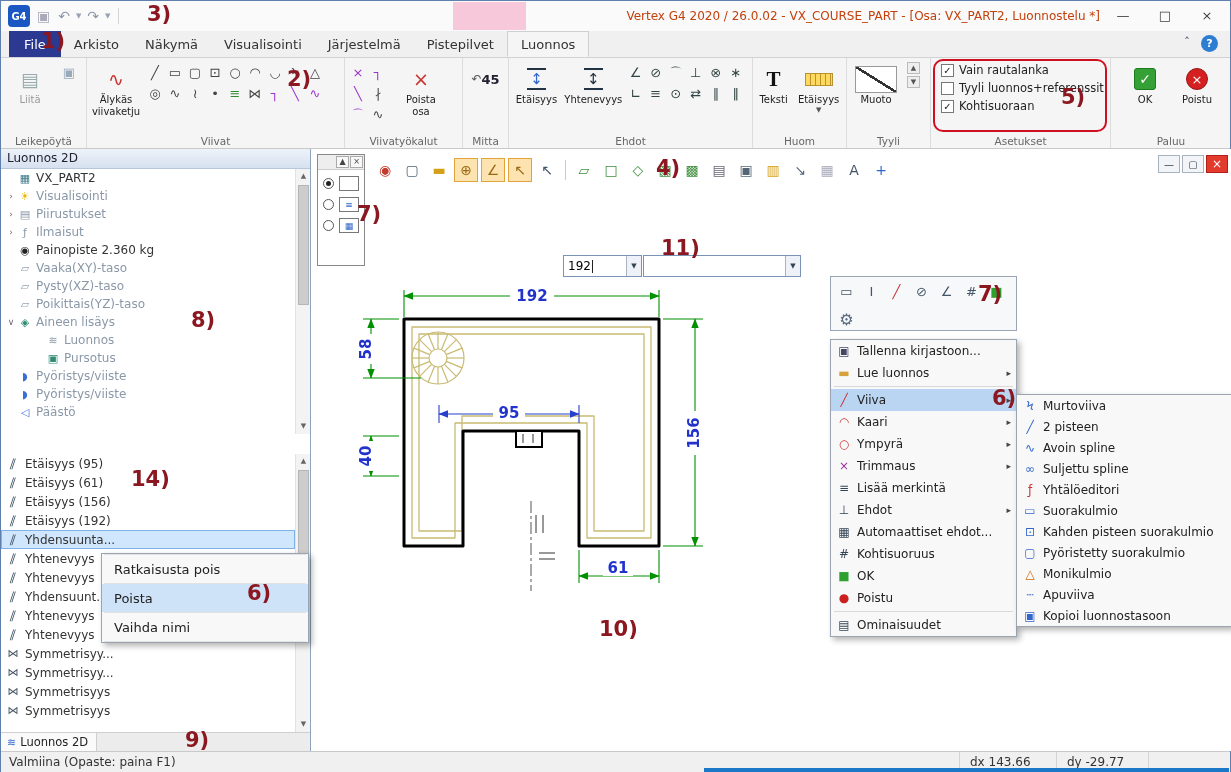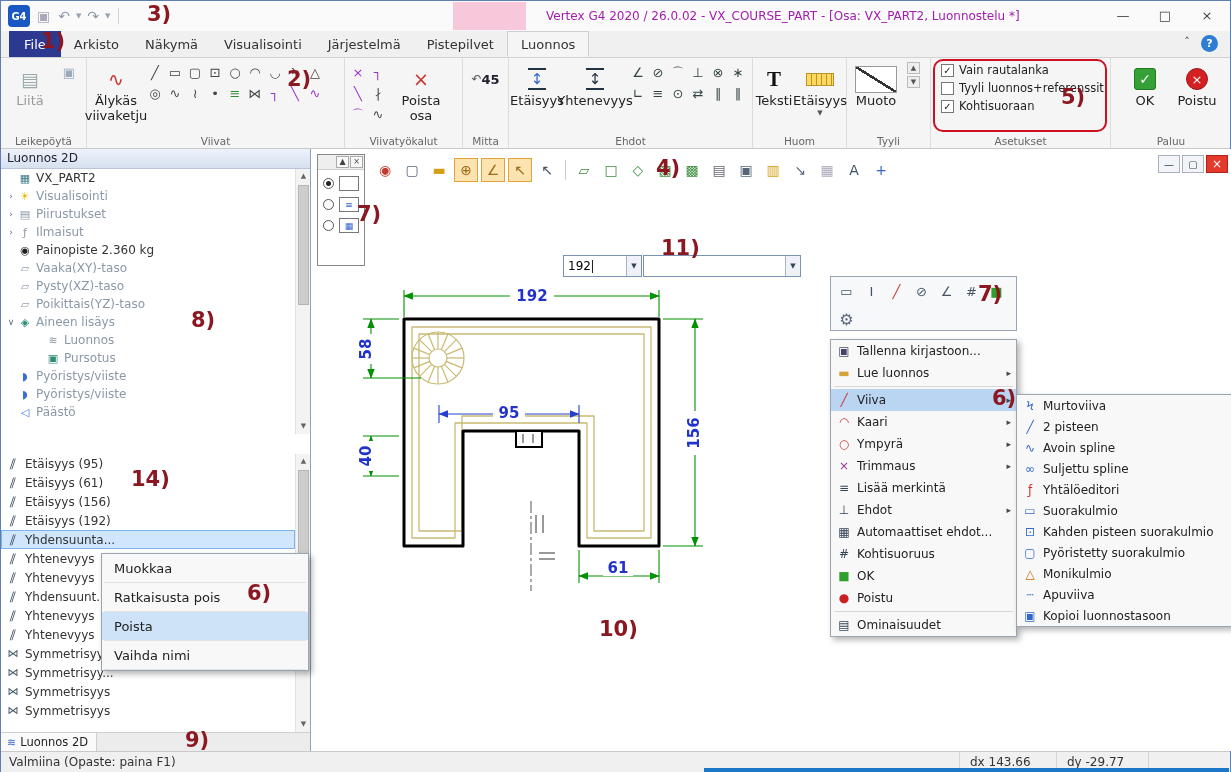--- a/index.html
+++ b/index.html
@@ -8,40 +8,40 @@
 #app{position:absolute;inset:0;border:1px solid #5f7fae;background:#fff;}
 
 
 .titlebar{position:absolute;left:0;top:0;right:0;height:30px;background:#fafafa;display:flex;align-items:center;}
 .logo{width:22px;height:22px;background:#1a57c2;color:#fff;border-radius:4px;font-size:10px;font-weight:bold;display:flex;align-items:center;justify-content:center;margin:0 5px 0 7px;}
 .qat{display:flex;align-items:center;gap:4px;color:#8a97a8;font-size:14px;}
 .qat .qi{padding:0 2px;}
 .qat .dd{font-size:7px;color:#98a3b2;}
 .qsep{width:1px;height:16px;background:#d5d5d5;margin:0 4px;}
 .pinkblock{position:absolute;left:452px;top:1px;width:73px;height:28px;background:#f7c7da;}
-.title{position:absolute;left:545px;right:130px;top:8px;text-align:left;font-size:12px;color:#a21caf;white-space:nowrap;overflow:hidden;}
+.title{position:absolute;left:545px;right:130px;top:8px;text-align:right;font-size:12px;color:#c2410c;white-space:nowrap;overflow:hidden;}
 .wbtns{position:absolute;right:2px;top:0;display:flex;}
 .wbtn{width:42px;height:29px;display:flex;align-items:center;justify-content:center;font-size:13px;color:#444;}
 
 
 .tabrow{position:absolute;top:30px;left:0;right:0;height:27px;background:#f0f0f0;border-bottom:1px solid #d2d2d2;display:flex;align-items:stretch;}
 .filetab{background:#2b3990;color:#fff;padding:0 15px;font-size:13px;display:flex;align-items:center;margin-left:8px;}
 .tab{padding:0 13px;font-size:13px;color:#333;display:flex;align-items:center;}
 .tab.active{background:#f5f5f5;border:1px solid #cfcfcf;border-bottom:1px solid #f5f5f5;}
 .helpchev{position:absolute;right:40px;top:5px;color:#567;font-size:12px;}
 .helpq{position:absolute;right:12px;top:4px;width:17px;height:17px;border-radius:50%;background:#2d7dd2;color:#fff;font-size:11px;font-weight:bold;display:flex;align-items:center;justify-content:center;}
 
 
 .ribbon{position:absolute;top:57px;left:0;right:0;height:91px;background:#f5f5f5;border-bottom:1px solid #c9c9c9;display:flex;}
 .rgroup{position:relative;border-right:1px solid #dcdcdc;height:100%;flex-shrink:0;}
 .glabel{position:absolute;bottom:1px;left:0;right:0;text-align:center;font-size:10.5px;color:#666;white-space:nowrap;}
 .rcontent{display:flex;align-items:flex-start;padding:4px 3px 0 3px;gap:3px;height:74px;}
 .bigbtn{display:flex;flex-direction:column;align-items:center;width:52px;padding-top:2px;text-align:center;}
 .bicon{font-size:19px;height:30px;display:flex;align-items:center;justify-content:center;}
-.blabel{font-size:13px;color:#222;line-height:1.15;}
+.blabel{font-size:10px;color:#222;line-height:1.15;}
 .sicons{display:flex;flex-wrap:wrap;align-content:flex-start;}
 .sicon{width:20px;height:21px;font-size:13px;display:flex;align-items:center;justify-content:center;}
 .mittaic{font-size:13px;font-weight:bold;color:#223;}
 .mittaic .cur{font-size:12px;font-weight:normal;color:#555;}
 .dimv{border-top:2px solid #234;border-bottom:2px solid #234;font-size:15px;color:#36c;padding:0 3px;}
 .tserif{font-family:"Liberation Serif","DejaVu Serif",serif;font-size:21px;font-weight:bold;color:#111;}
 .ruler{width:28px;height:13px;background:#ffd95e;border:1px solid #b8922a;background-image:repeating-linear-gradient(90deg,transparent 0 4px,#b8922a 4px 5px);}
 .muotoline{width:42px;height:27px;border:1px solid #999;background:linear-gradient(to top right,#fff 47%,#333 47%,#333 53%,#fff 53%);}
 .spincol{display:flex;flex-direction:column;gap:2px;margin-left:2px;}
 .spinbtn{width:13px;height:12px;border:1px solid #bbb;background:#eee;font-size:7px;display:flex;align-items:center;justify-content:center;color:#555;}
@@ -757,21 +757,20 @@
           <span class="ml">Apuviiva</span>
         </div>
         <div class="smitem">
           <span class="mi" style="color: rgb(51, 102, 204);">▣</span>
           <span class="ml">Kopioi luonnostasoon</span>
         </div>
       </div>
   </div>
 
   <div class="menu-left" id="menuLeft">
-      <div class="lmitem">Muokkaa</div>
       <div class="lmsep"></div>
       <div class="lmitem">Ratkaisusta pois</div>
       <div class="lmsep"></div>
       <div class="lmitem hl">Poista</div>
       <div class="lmsep"></div>
       <div class="lmitem">Vaihda nimi</div>
       <div class="lmsep"></div>
     </div>
 
   <div class="statusbar">

